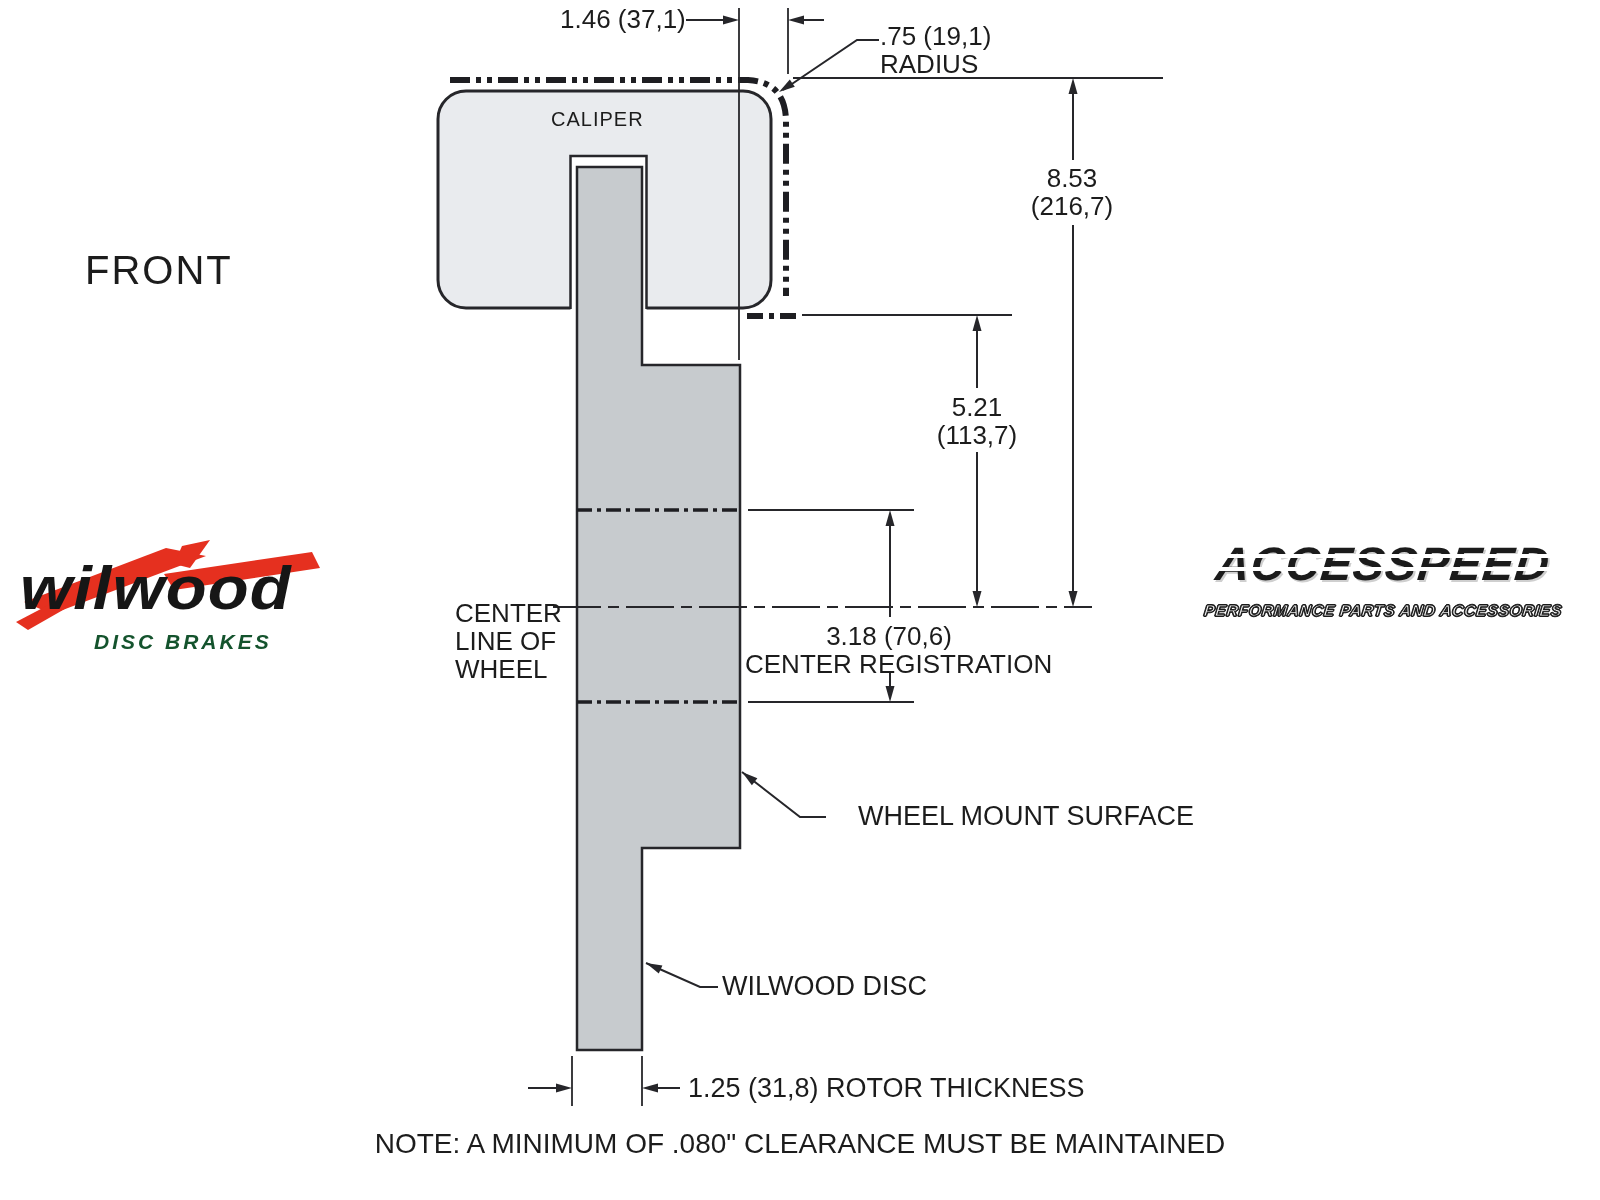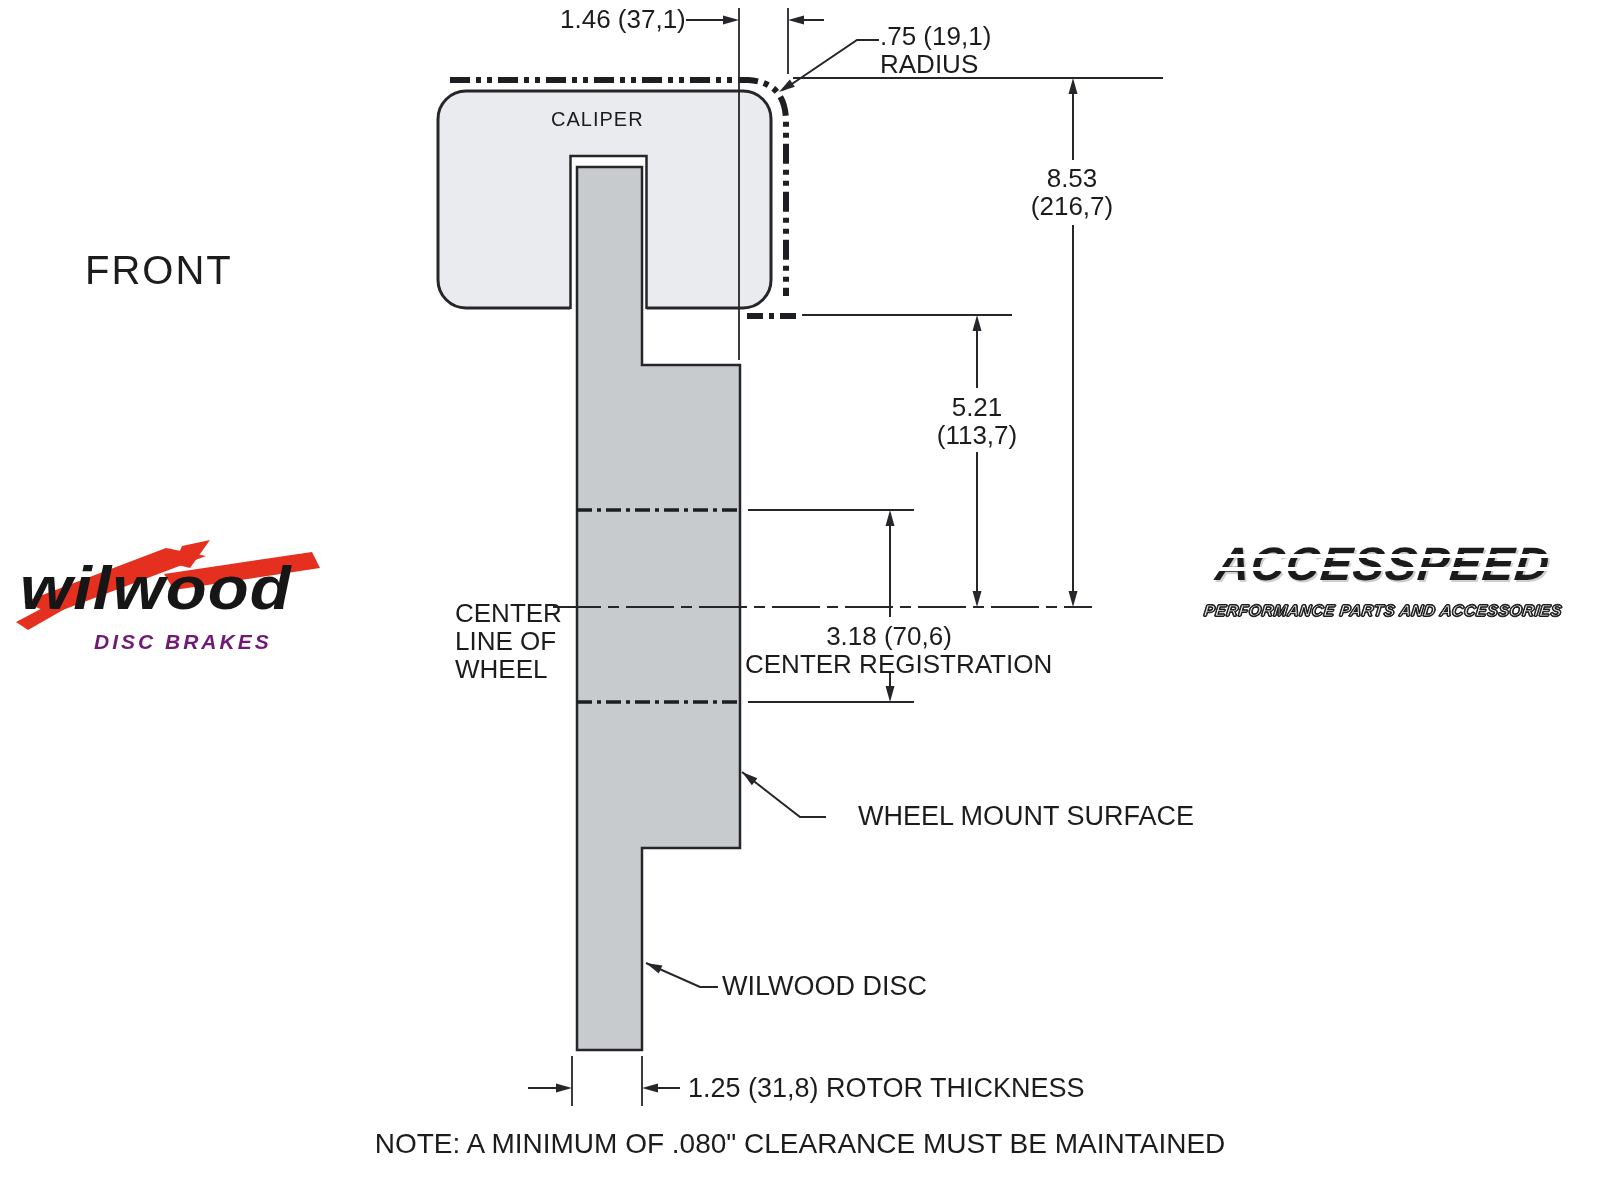--- a/index.html
+++ b/index.html
@@ -13,21 +13,21 @@
   .ctr{text-align:center;}
   .callout{font-size:27px;}
   .note{position:absolute;left:300px;top:1128px;width:1000px;text-align:center;
         font-size:28px;line-height:1.15;}
   
   .wilwood{position:absolute;left:14px;top:538px;width:312px;height:118px;}
   .wilwood .script{position:absolute;left:6px;top:14px;font-size:62px;font-weight:700;
         font-style:italic;letter-spacing:1px;color:#161616;transform:scaleX(1.08);
         transform-origin:left center;}
   .wilwood .tag{position:absolute;left:80px;top:92px;font-size:21px;font-weight:700;
-        font-style:italic;letter-spacing:3px;color:#701a75;text-align:right;}
+        font-style:italic;letter-spacing:3px;color:#14532d;text-align:right;}
   
   .accesspeed{position:absolute;left:1203px;top:536px;width:360px;height:104px;}
   .accesspeed .main{position:absolute;left:0;top:0;width:360px;text-align:center;
         font-size:47px;font-weight:700;font-style:italic;letter-spacing:1px;color:#1b1b1b;
         transform:skewX(-6deg);text-shadow:2px 2px 0 #cfcfcf;}
   .accesspeed .stripe{position:absolute;left:8px;width:344px;height:4px;background:#ffffff;}
   .accesspeed .tag{position:absolute;left:0;top:66px;width:360px;text-align:center;
         font-size:16px;font-weight:700;font-style:italic;letter-spacing:0.5px;color:#f4f4f4;
         -webkit-text-stroke:1.1px #1b1b1b;
         text-shadow:1px 0 #1b1b1b,-1px 0 #1b1b1b,0 1px #1b1b1b,0 -1px #1b1b1b;

